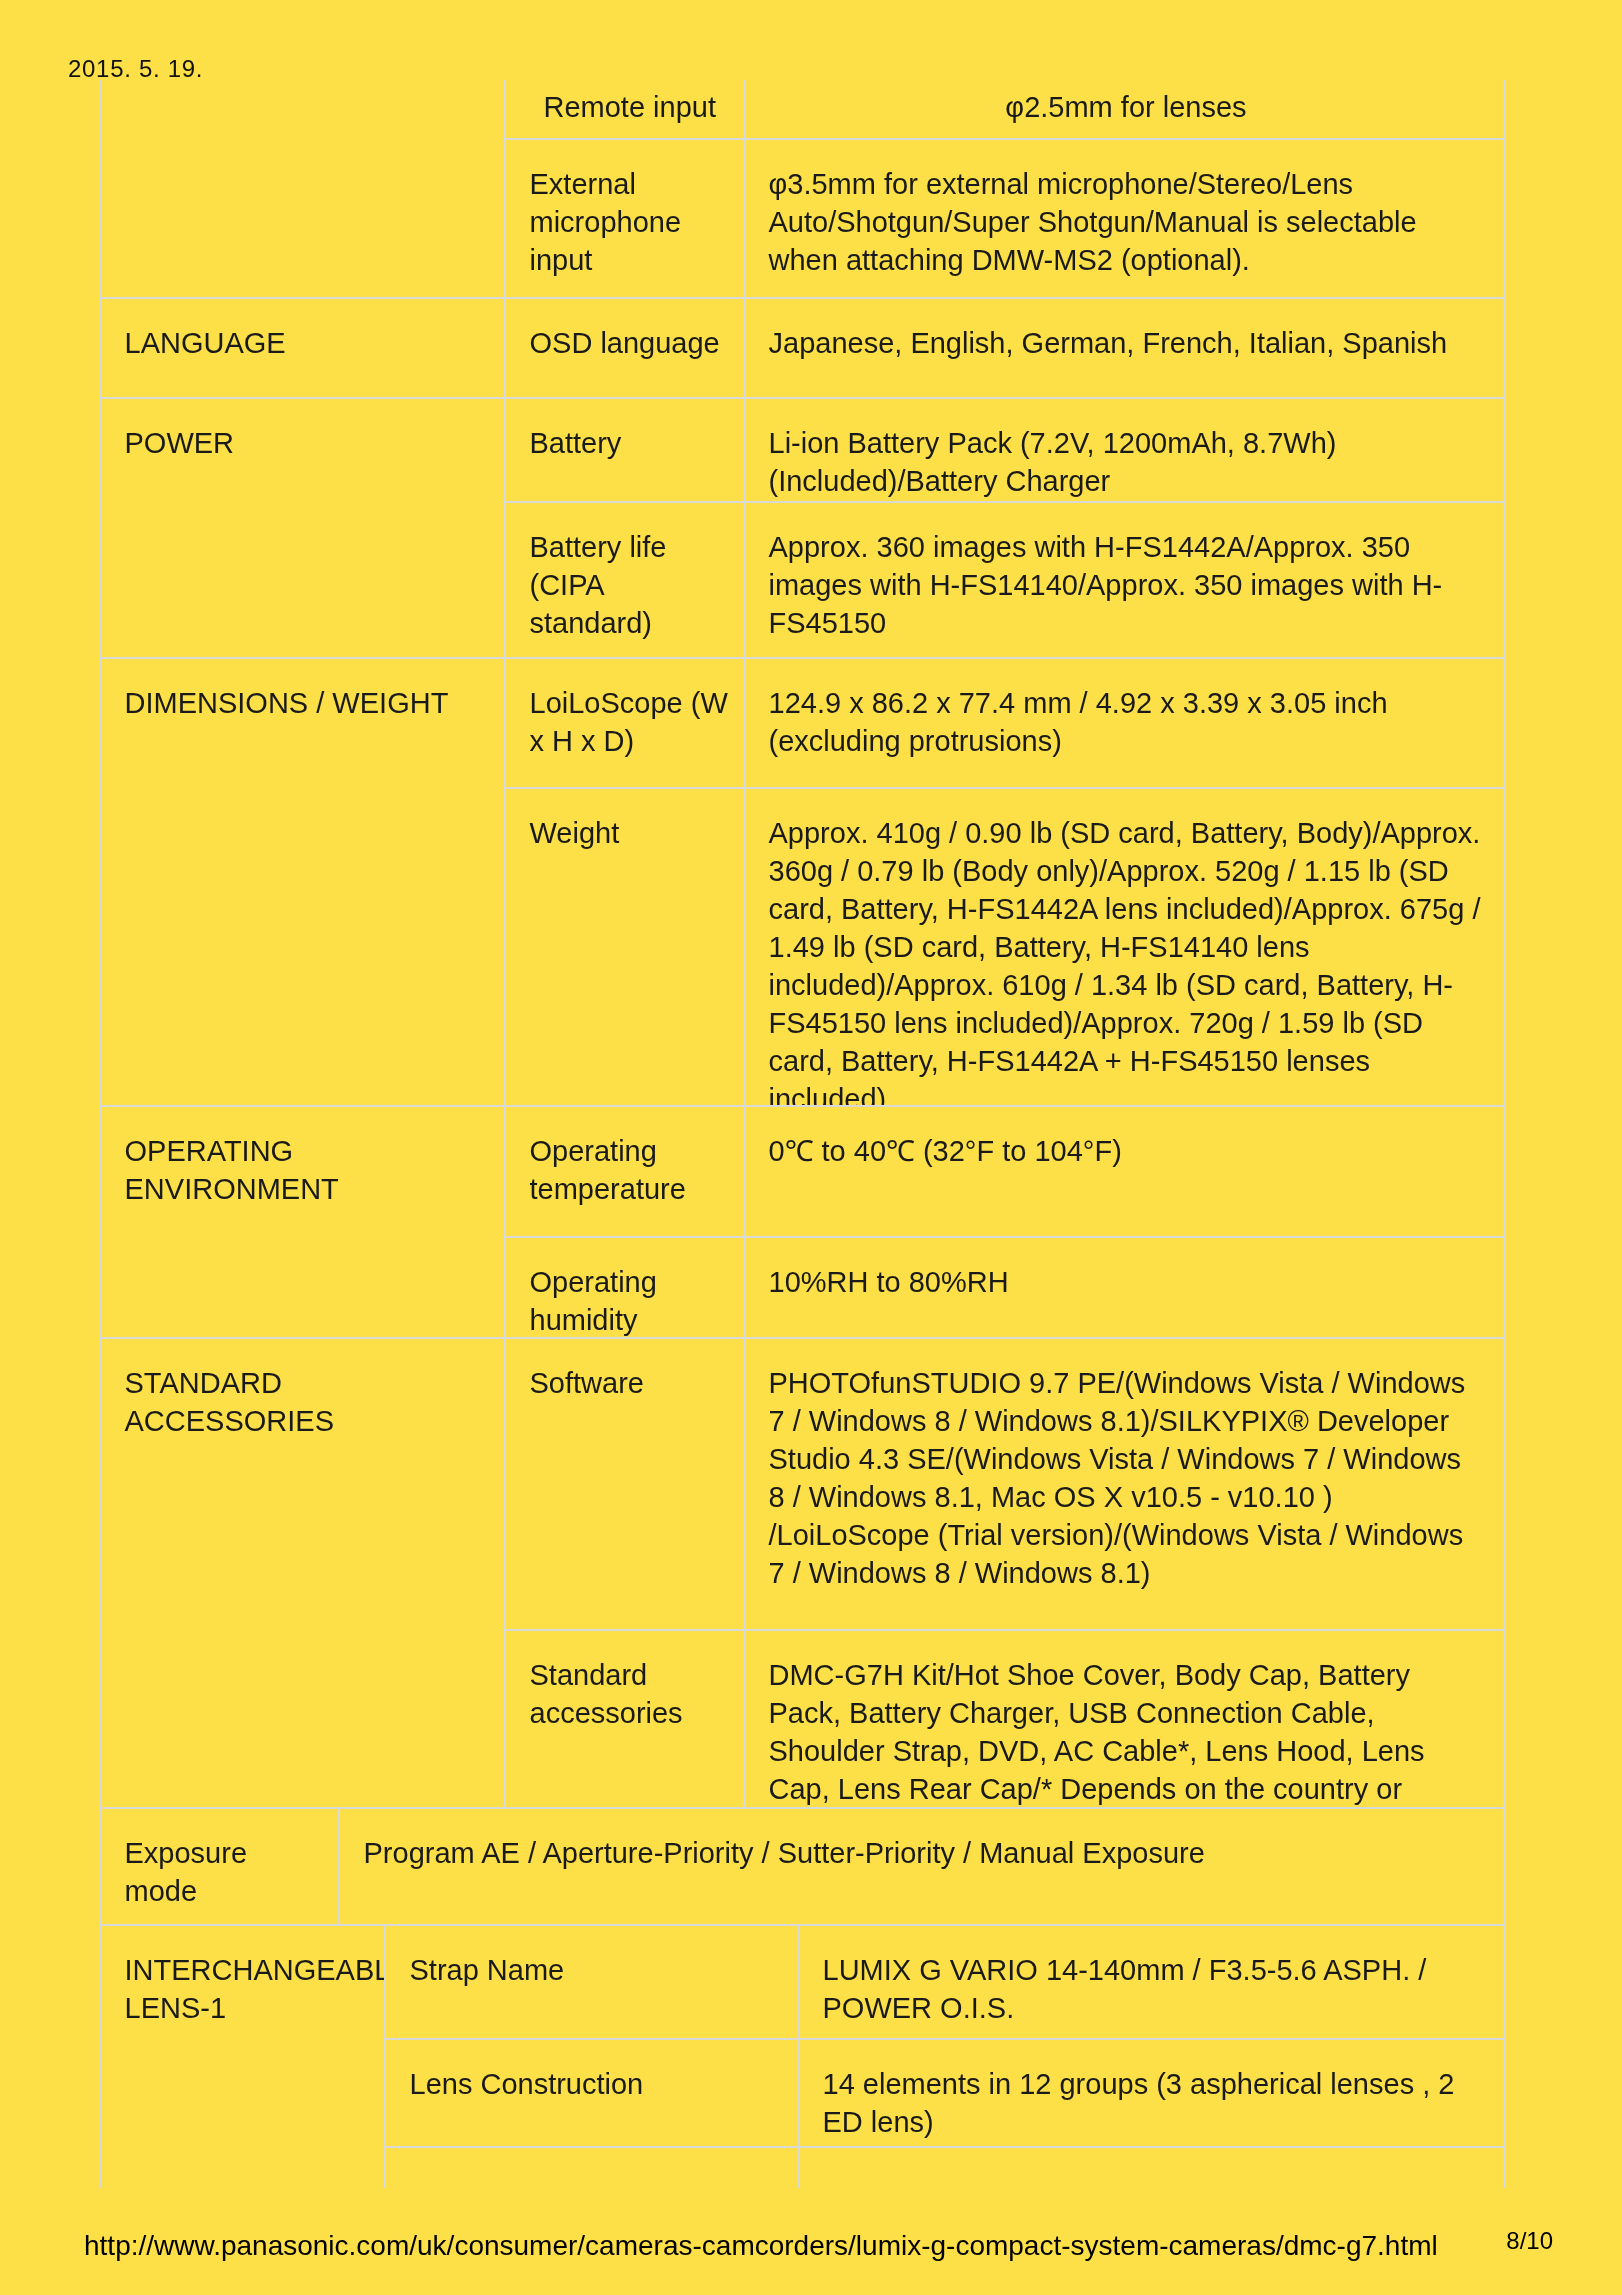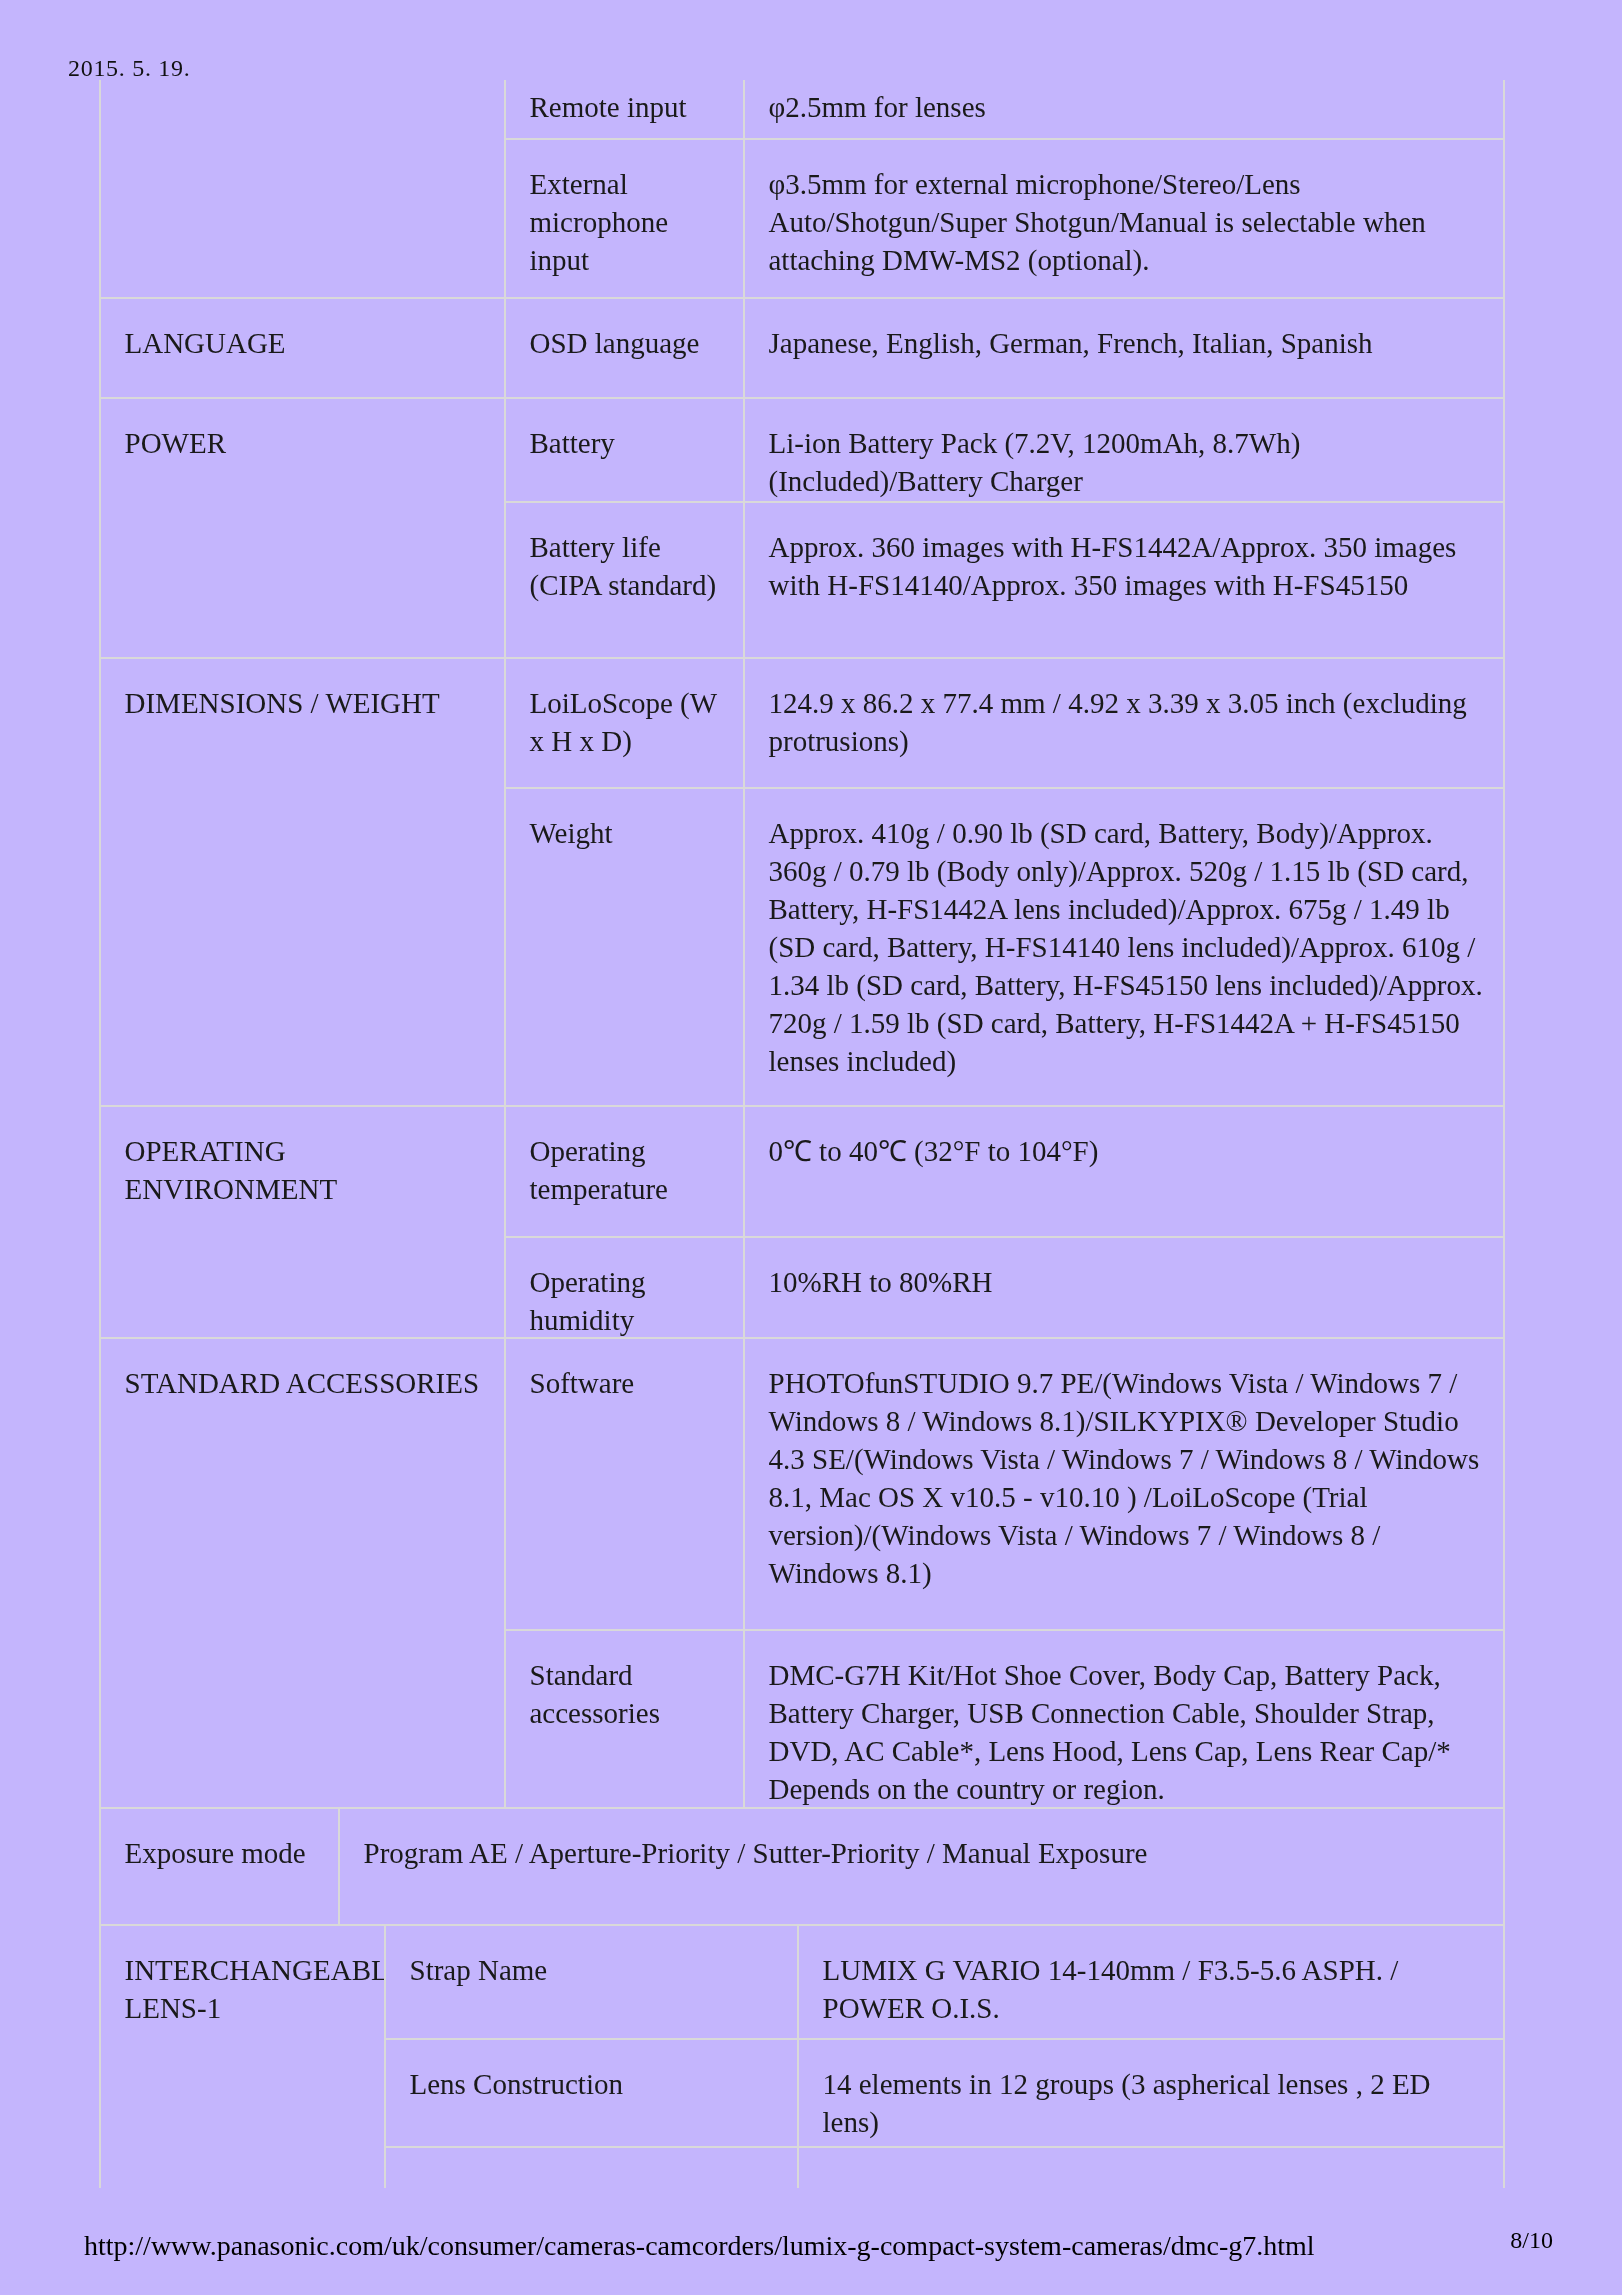--- a/index.html
+++ b/index.html
@@ -4,22 +4,22 @@
 <style>
   :root{
     --border:#d9d9d9;
     --text:#1a1a1a;
   }
   html,body{margin:0;padding:0;background:#ffffff;}
   .page{
     position:relative;
     width:1622px;
     height:2295px;
-    background:#c4b5fd;
-    font-family:Liberation Serif, serif;
+    background:#fde047;
+    font-family:Liberation Sans, sans-serif;
     color:var(--text);
     overflow:hidden;
   }
   .print-date{
     position:absolute;
     left:68px;
     top:55px;
     font-size:24px;
     letter-spacing:0.7px;
     color:#111;
@@ -74,21 +74,21 @@
   .sec.narrow .item{width:413px;}
   .val{
     flex:1;
     box-sizing:border-box;
     padding:25px 19.6px 0 23.5px;
     font-size:29px;
     line-height:38px;
     overflow:hidden;
     min-width:0;
   }
-  .row.cut .item,.row.cut .val{padding-top:7.8px;}
+  .row.cut .item,.row.cut .val{padding-top:7.8px;text-align:center;}
   .footer-url{
     position:absolute;
     left:84px;
     top:2230px;
     font-size:28px;
     color:#000;
     white-space:nowrap;
   }
   .footer-page{
     position:absolute;

